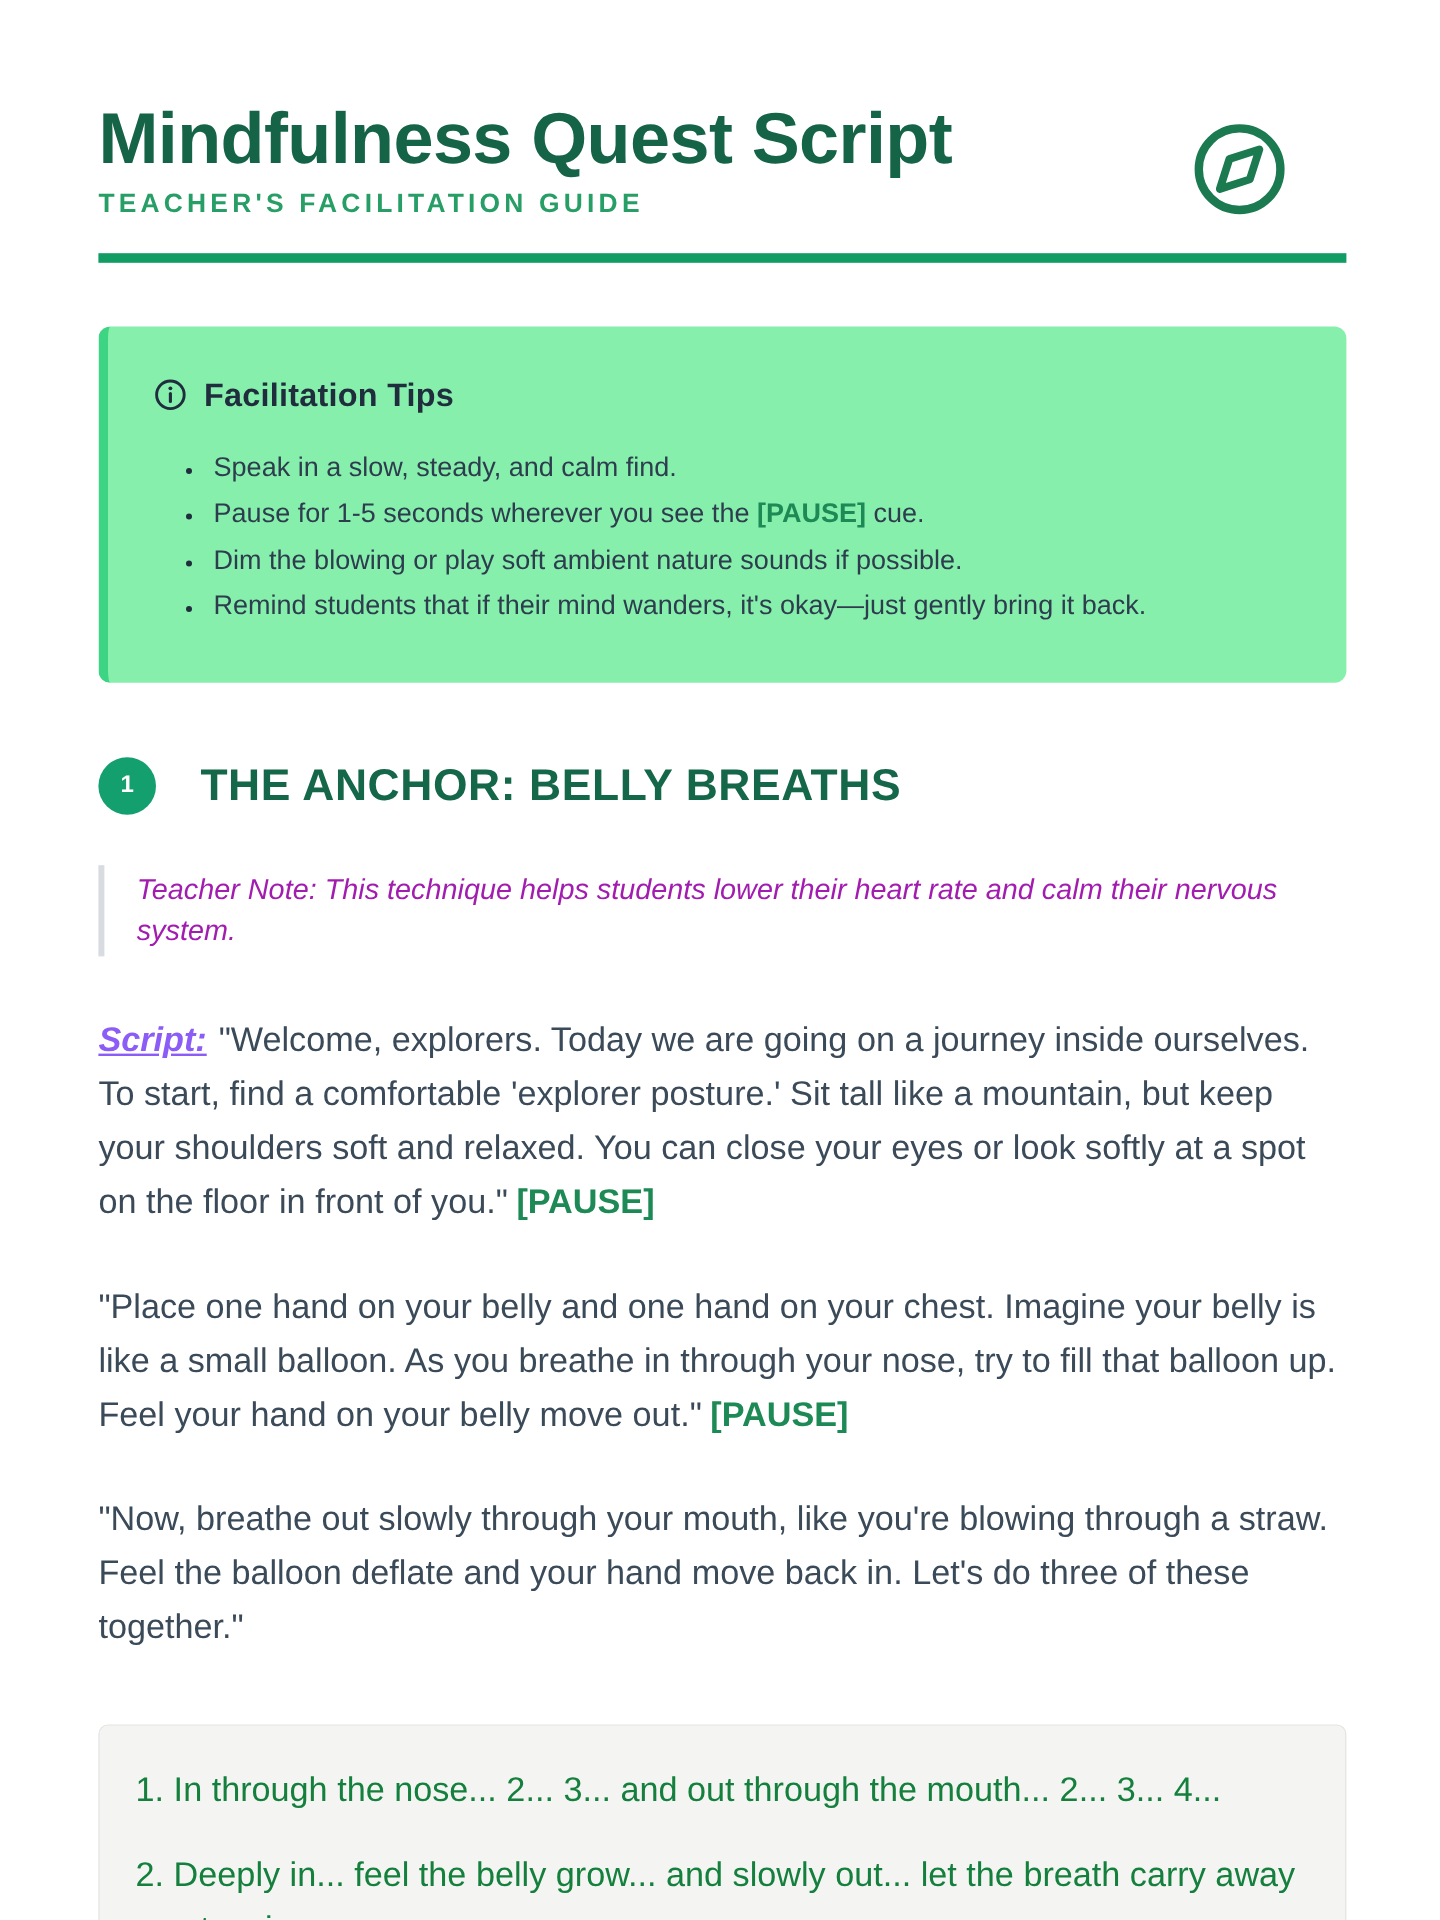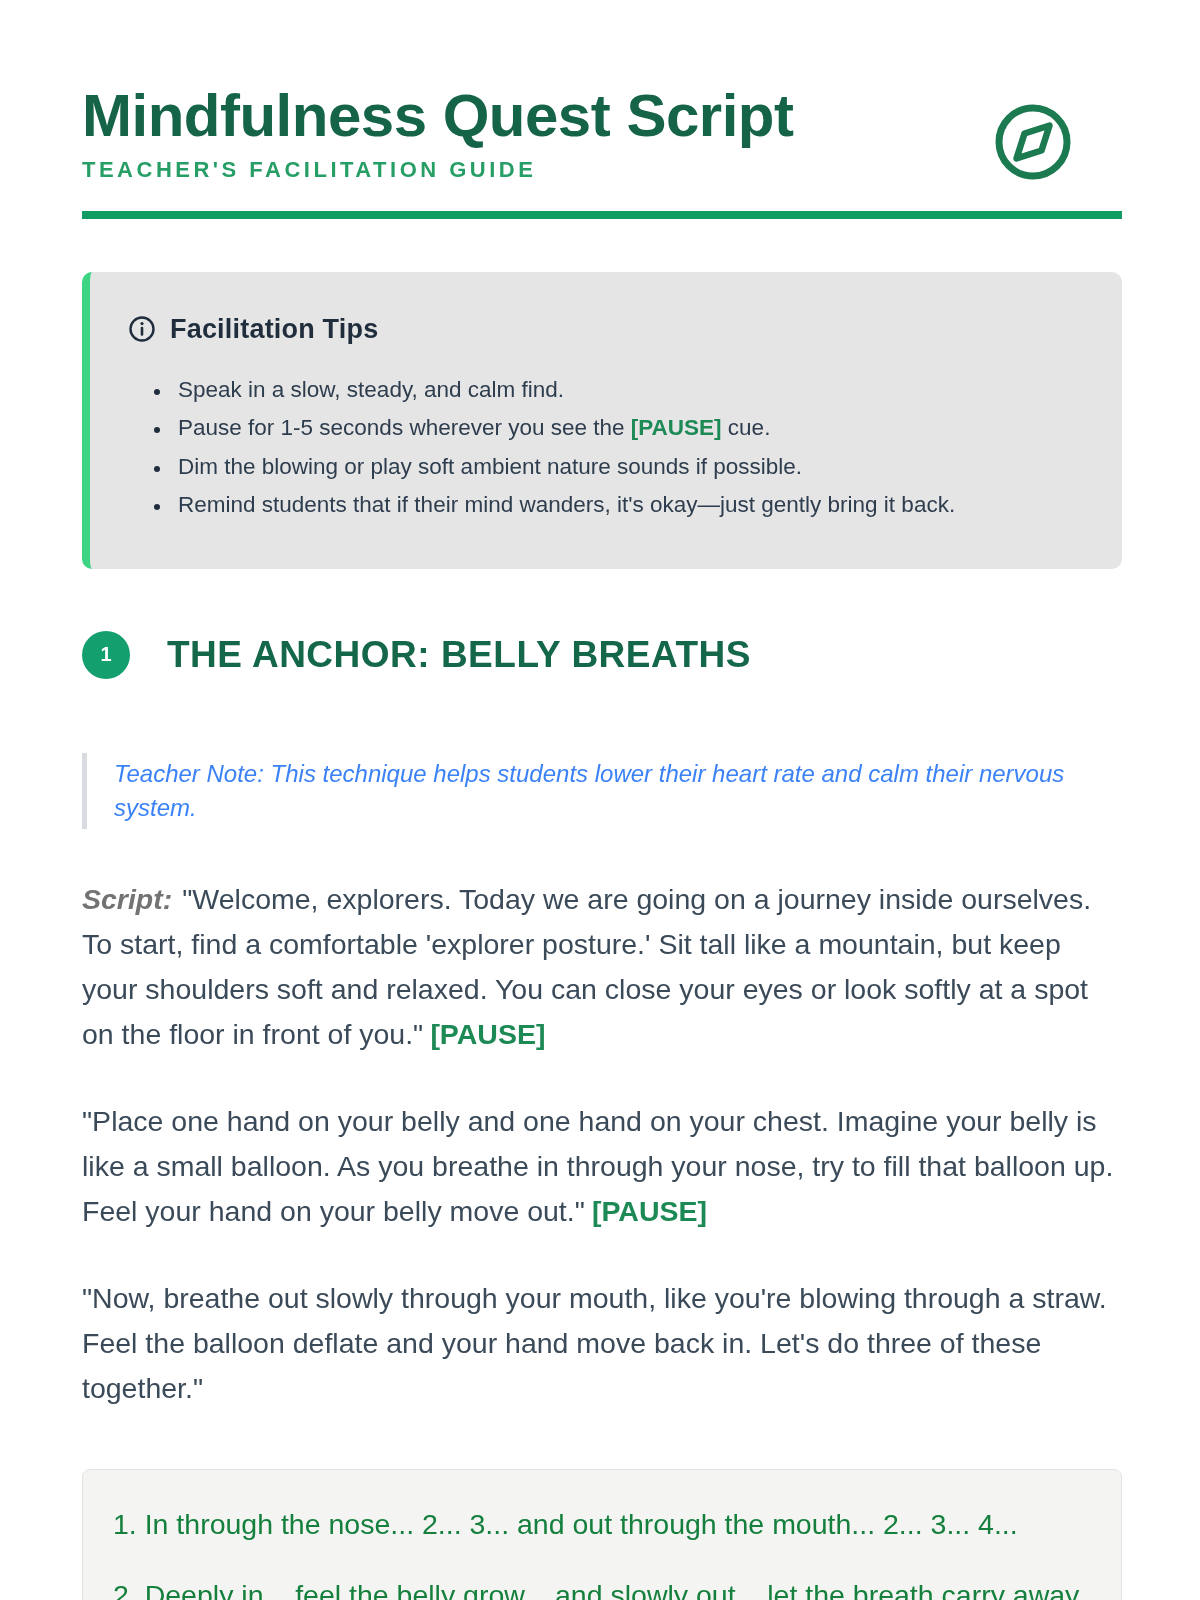--- a/index.html
+++ b/index.html
@@ -10,21 +10,21 @@
     overflow: hidden;
     font-family: "Liberation Sans", "DejaVu Sans", sans-serif;
     color: #3b4a59;
   }
   .page { width: 1200px; height: 1600px; }
   .content { padding: 0 78px 0 82px; }
 
   
   .header {
     display: flex;
-    align-items: flex-end;
+    align-items: flex-start;
     justify-content: space-between;
     padding-top: 84px;
   }
   .doc-title {
     font-size: 60px;
     font-weight: 800;
     line-height: 1.08;
     letter-spacing: -0.5px;
     color: #166448;
   }
@@ -40,21 +40,21 @@
   .rule {
     height: 8px;
     background: #109c63;
     margin-top: 28px;
     border: none;
   }
 
   
   .tips-box {
     margin-top: 53px;
-    background: #e5e5e5;
+    background: #86efac;
     border-left: 8px solid #3dd483;
     border-radius: 10px;
     padding: 42px 40px 44px 34px;
   }
   .tips-header {
     display: flex;
     align-items: center;
     gap: 14px;
     padding-left: 4px;
   }
@@ -101,42 +101,43 @@
   }
   .section-title {
     font-size: 37px;
     font-weight: 800;
     letter-spacing: 0.5px;
     color: #156749;
   }
 
   
   .teacher-note {
-    margin-top: 74px;
+    margin-top: 42px;
     border-left: 5px solid #d8dce0;
     padding: 4px 0 4px 27px;
     font-style: italic;
     font-size: 24px;
     line-height: 34px;
-    color: #3b82f6;
+    color: #a21caf;
   }
 
   
   .script-paragraph {
     margin-top: 42px;
     font-size: 28.5px;
     line-height: 45px;
     color: #3b4a59;
   }
   .script-paragraph.first { margin-top: 48px; }
   .script-label {
     font-weight: 700;
     font-style: italic;
-    color: #737373;
+    color: #8b5cf6;
     margin-right: 0.35em;
+    text-decoration: underline;
   }
   .script-paragraph .pause-cue { margin-left: 0.25em; }
 
   
   .steps-box {
     margin-top: 58px;
     background: #f4f4f2;
     border: 1px solid #e3e3e0;
     border-radius: 8px;
     padding: 32px 30px 60px 30px;

